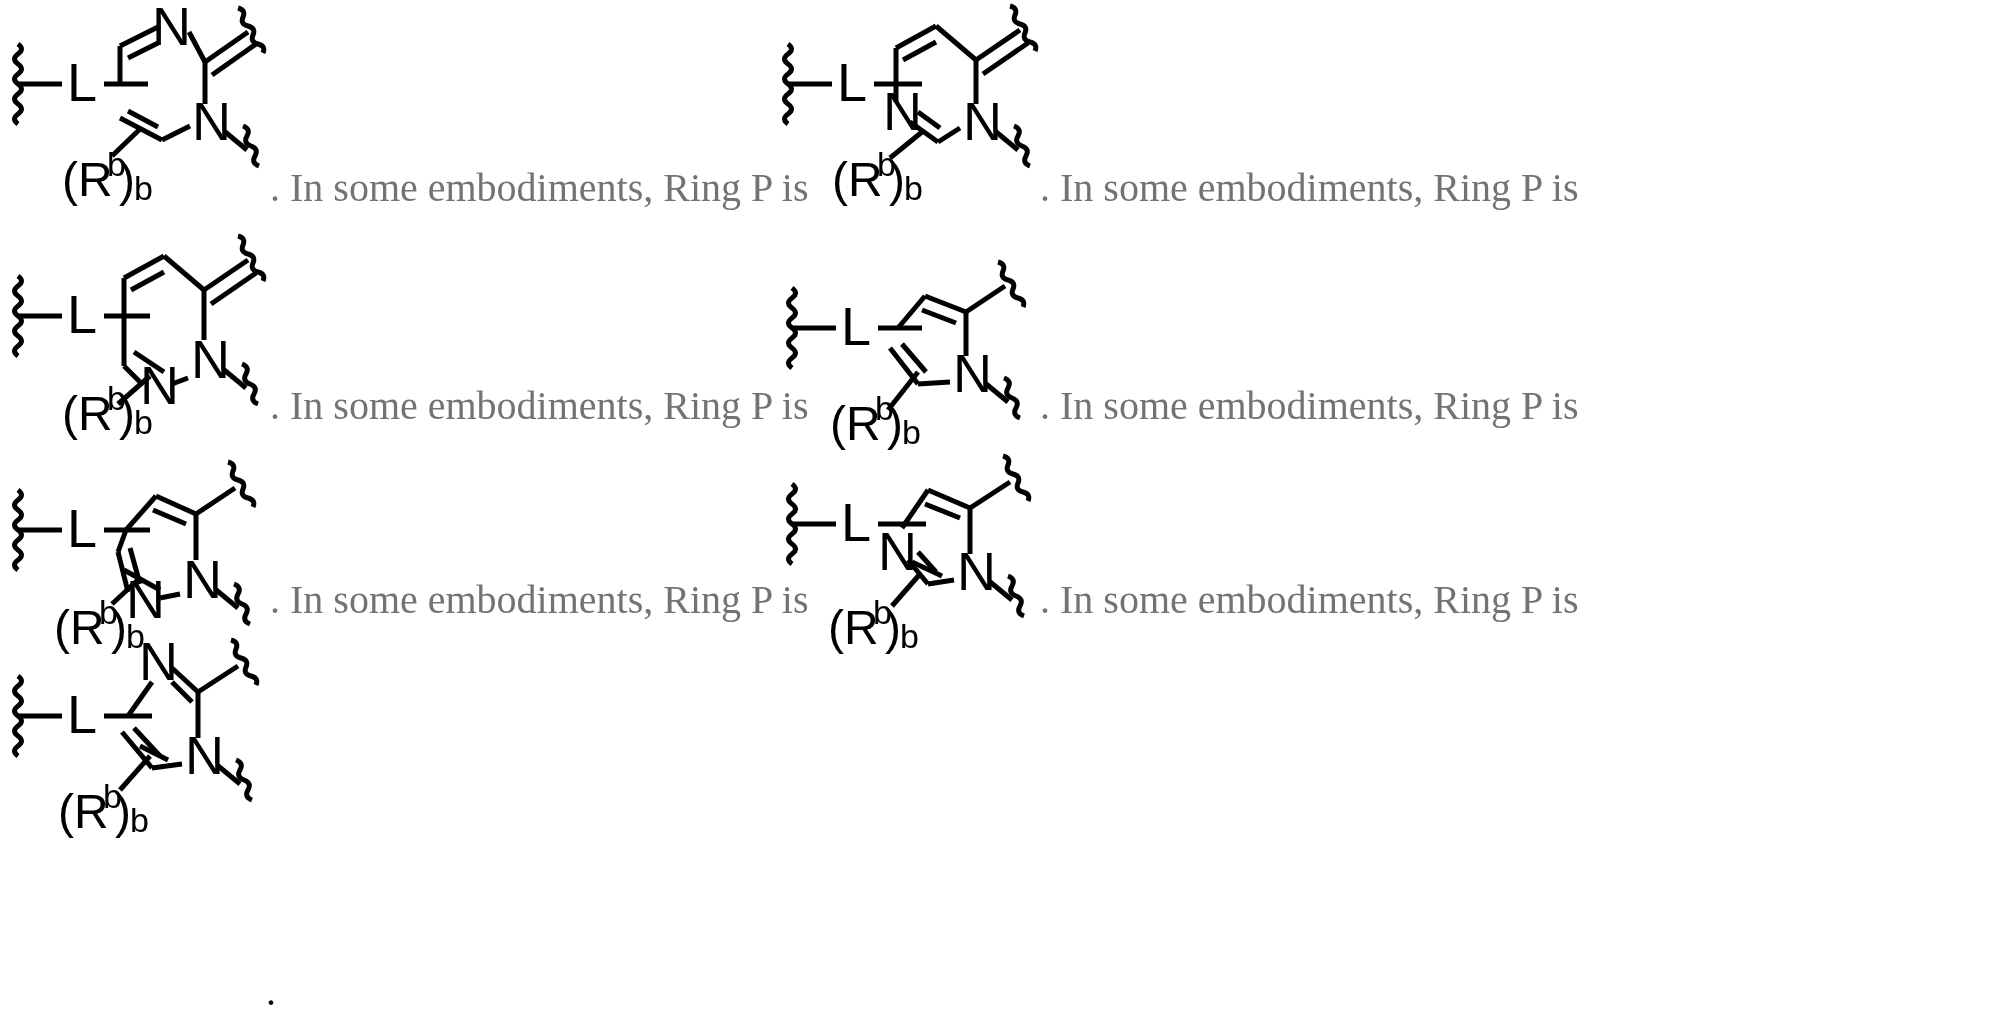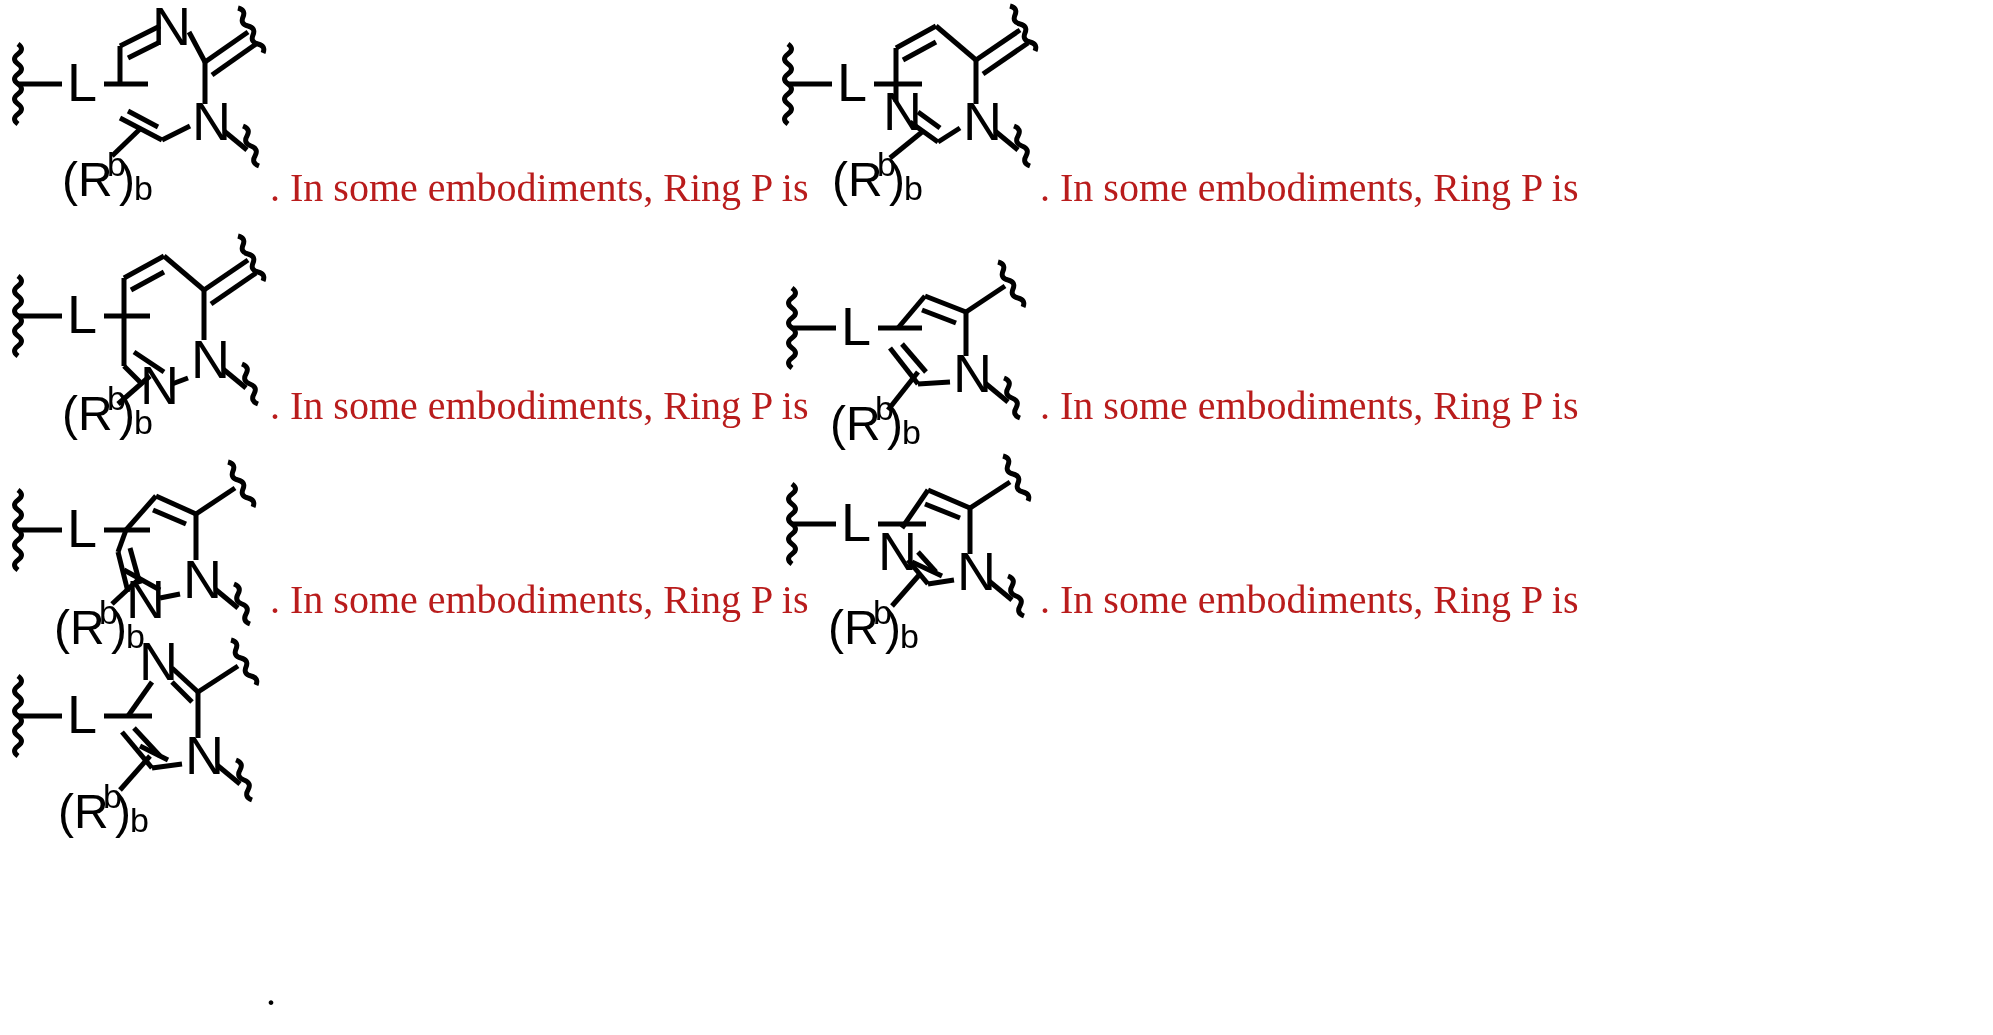--- a/index.html
+++ b/index.html
@@ -2,21 +2,21 @@
 <html><head>
 <meta charset="utf-8">
 <style>
   html,body{margin:0;padding:0;background:#ffffff;}
   body{width:1993px;height:1035px;position:relative;overflow:hidden;
        font-family:"Liberation Serif", serif;color:#000;}
   .stage{position:absolute;left:0;top:0;width:1993px;height:1035px;}
   .struct{position:absolute;}
   .struct svg{display:block;overflow:visible;}
   .phrase{position:absolute;white-space:nowrap;font-family:"Liberation Serif", serif;
-          font-size:40px;line-height:1;color:#b91c1c;}
+          font-size:40px;line-height:1;color:#737373;}
   .period{position:absolute;font-family:"Liberation Serif", serif;font-size:40px;color:#000;}
   text{font-family:"Liberation Sans", sans-serif;fill:#000;}
   .atom{font-size:54px;}
   .sub-open{font-size:48px;}
   .subb{font-size:34px;}
   .supb{font-size:34px;}
 </style>
 </head>
 <body>
 

